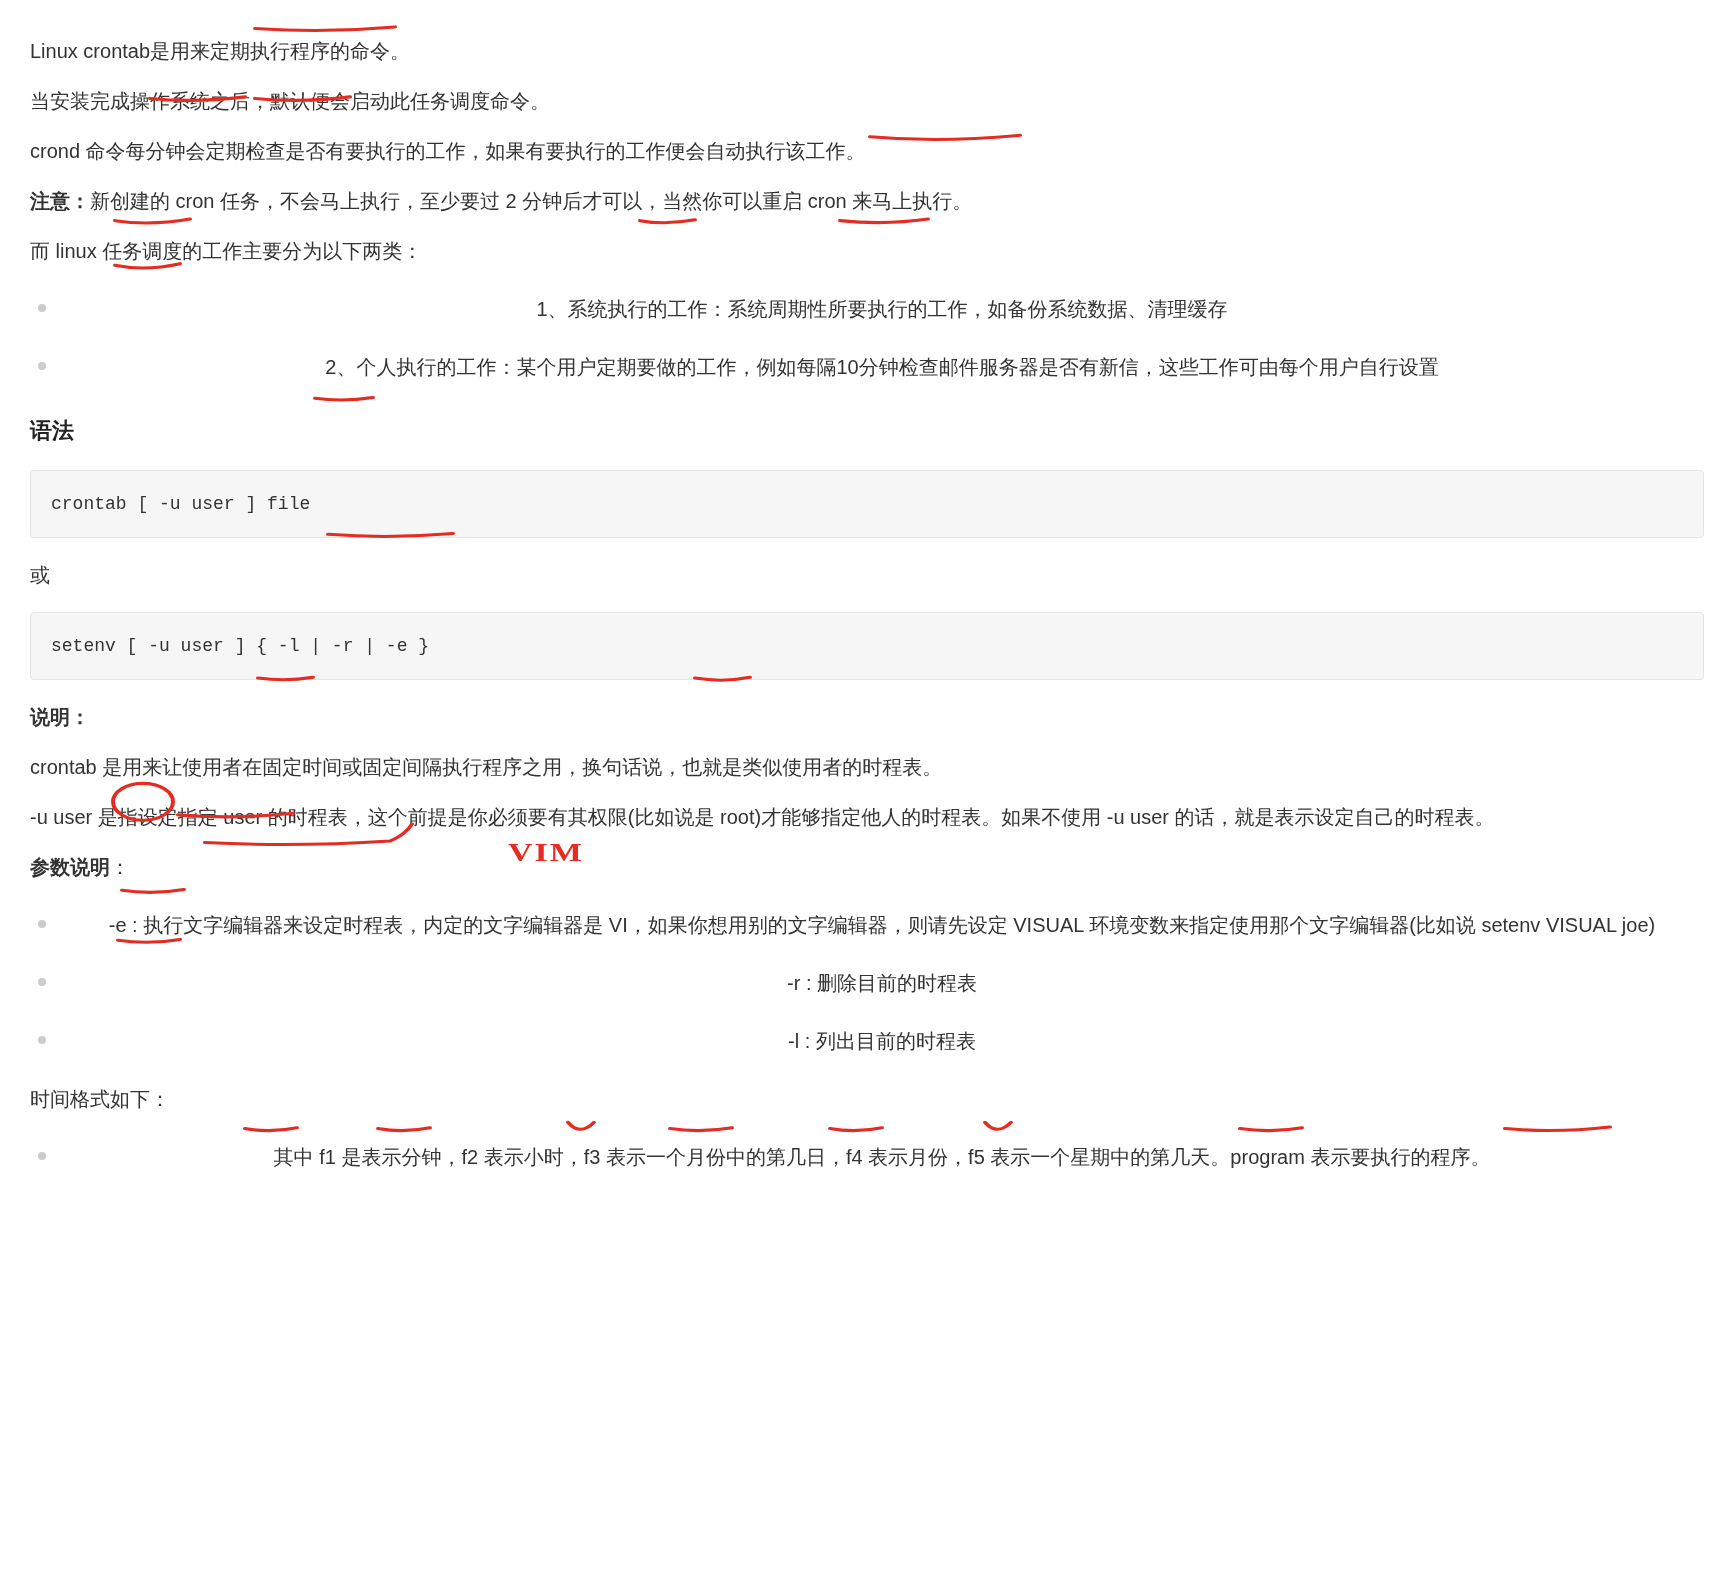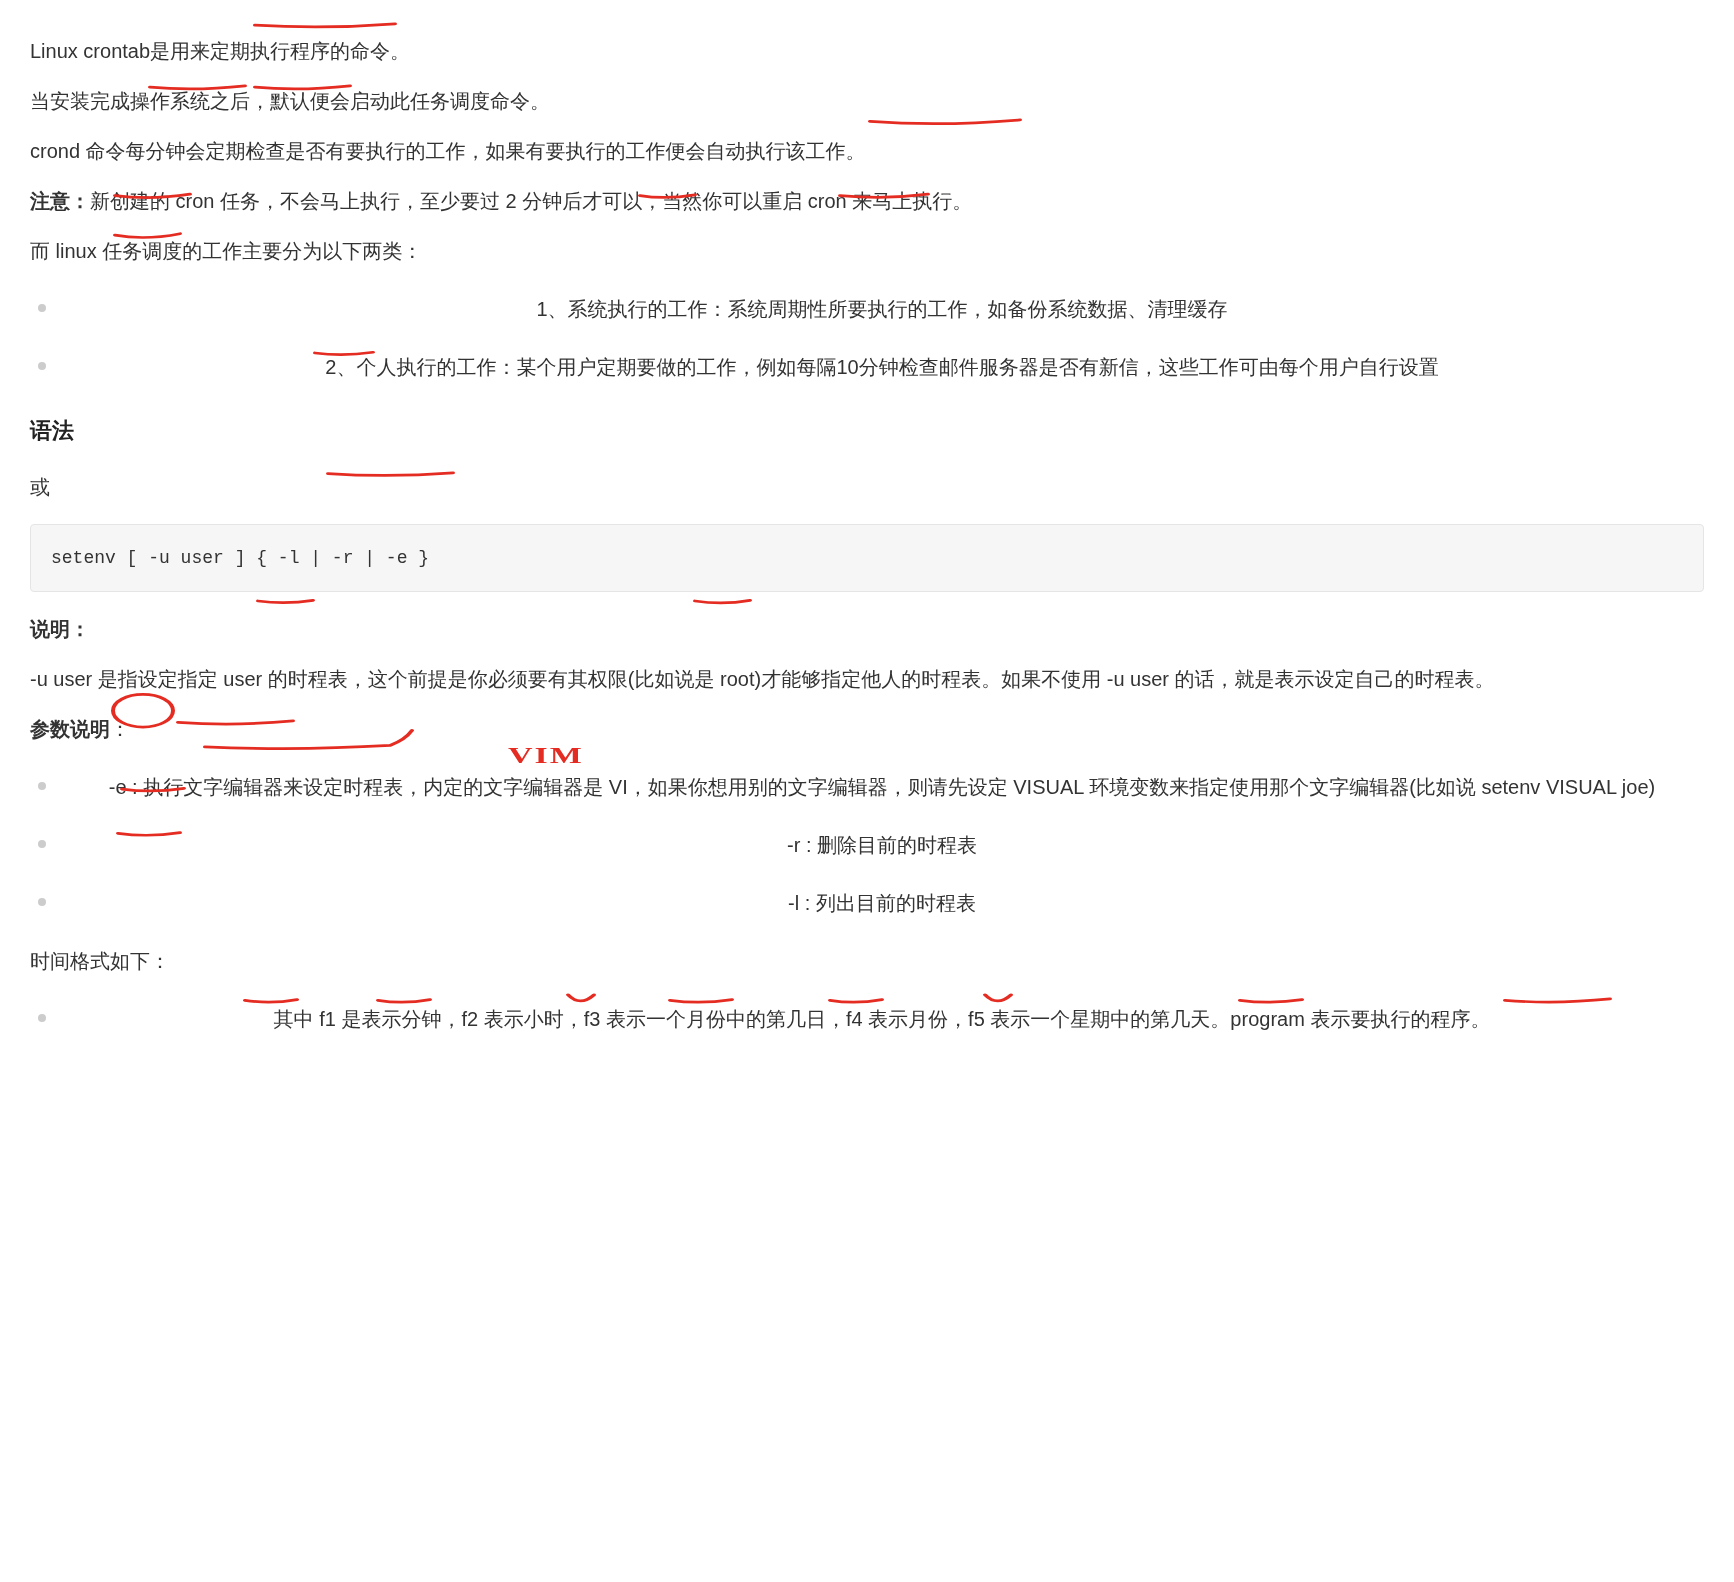--- a/index.html
+++ b/index.html
@@ -90,26 +90,28 @@
   </p>
   <p>而 linux 任务调度的工作主要分为以下两类：</p>
 
   <ul>
     <li>1、系统执行的工作：系统周期性所要执行的工作，如备份系统数据、清理缓存</li>
     <li>2、个人执行的工作：某个用户定期要做的工作，例如每隔10分钟检查邮件服务器是否有新信，这些工作可由每个用户自行设置</li>
   </ul>
 
   <h2>语法</h2>
 
+  <pre>crontab [ -u user ] file</pre>
 
   <p>或</p>
 
   <pre>setenv [ -u user ] { -l | -r | -e }</pre>
 
   <p><strong>说明：</strong></p>
+  <p>crontab 是用来让使用者在固定时间或固定间隔执行程序之用，换句话说，也就是类似使用者的时程表。</p>
   <p>-u user 是指设定指定 user 的时程表，这个前提是你必须要有其权限(比如说是 root)才能够指定他人的时程表。如果不使用 -u user 的话，就是表示设定自己的时程表。</p>
   <p>
     <strong>参数说明</strong><span>：</span>
   </p>
 
   <ul>
     <li>-e : 执行文字编辑器来设定时程表，内定的文字编辑器是 VI，如果你想用别的文字编辑器，则请先设定 VISUAL 环境变数来指定使用那个文字编辑器(比如说 setenv VISUAL joe)</li>
     <li>-r : 删除目前的时程表</li>
     <li>-l : 列出目前的时程表</li>
   </ul>

